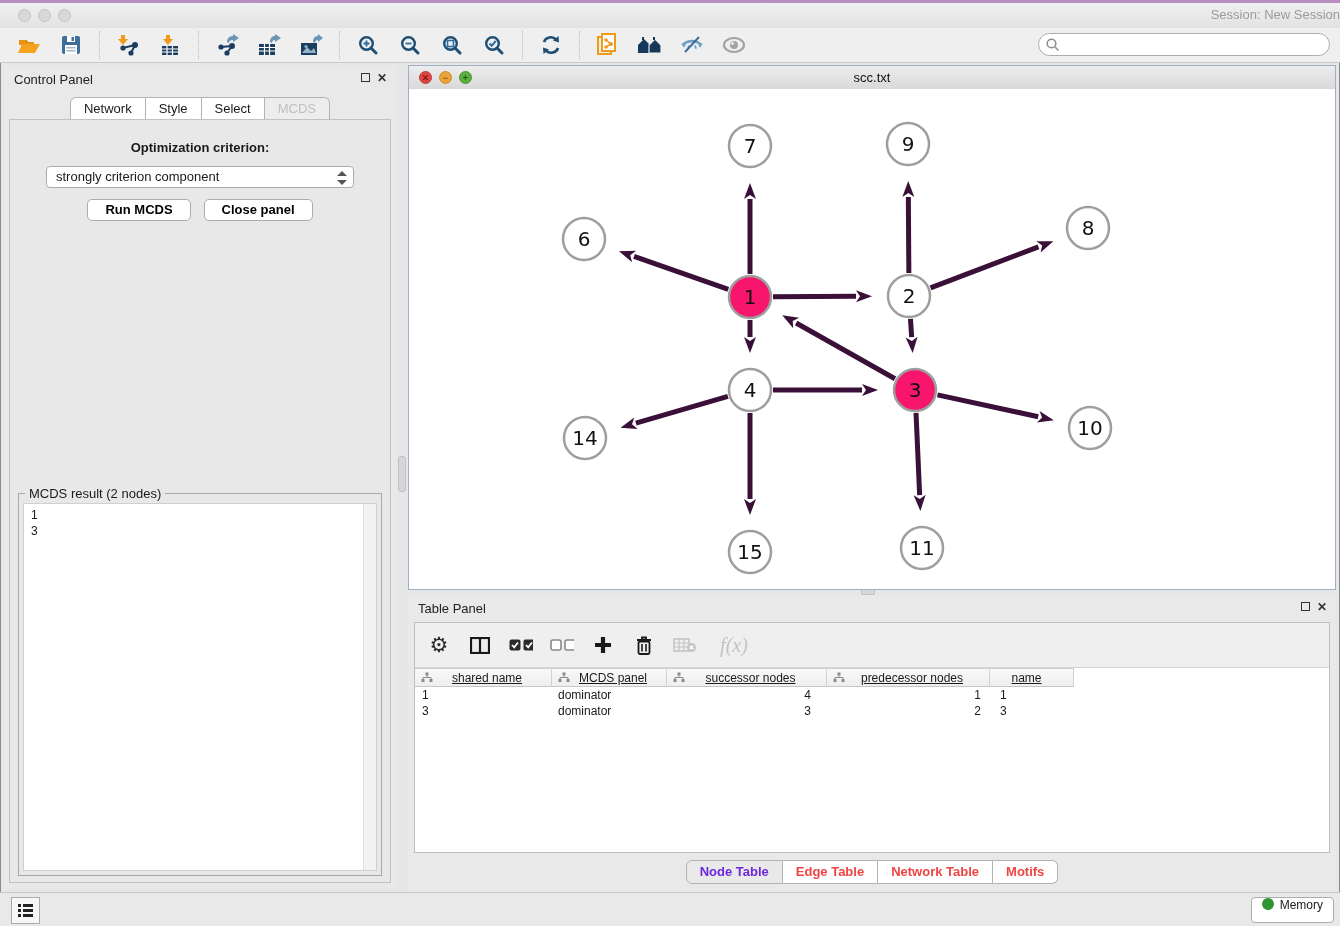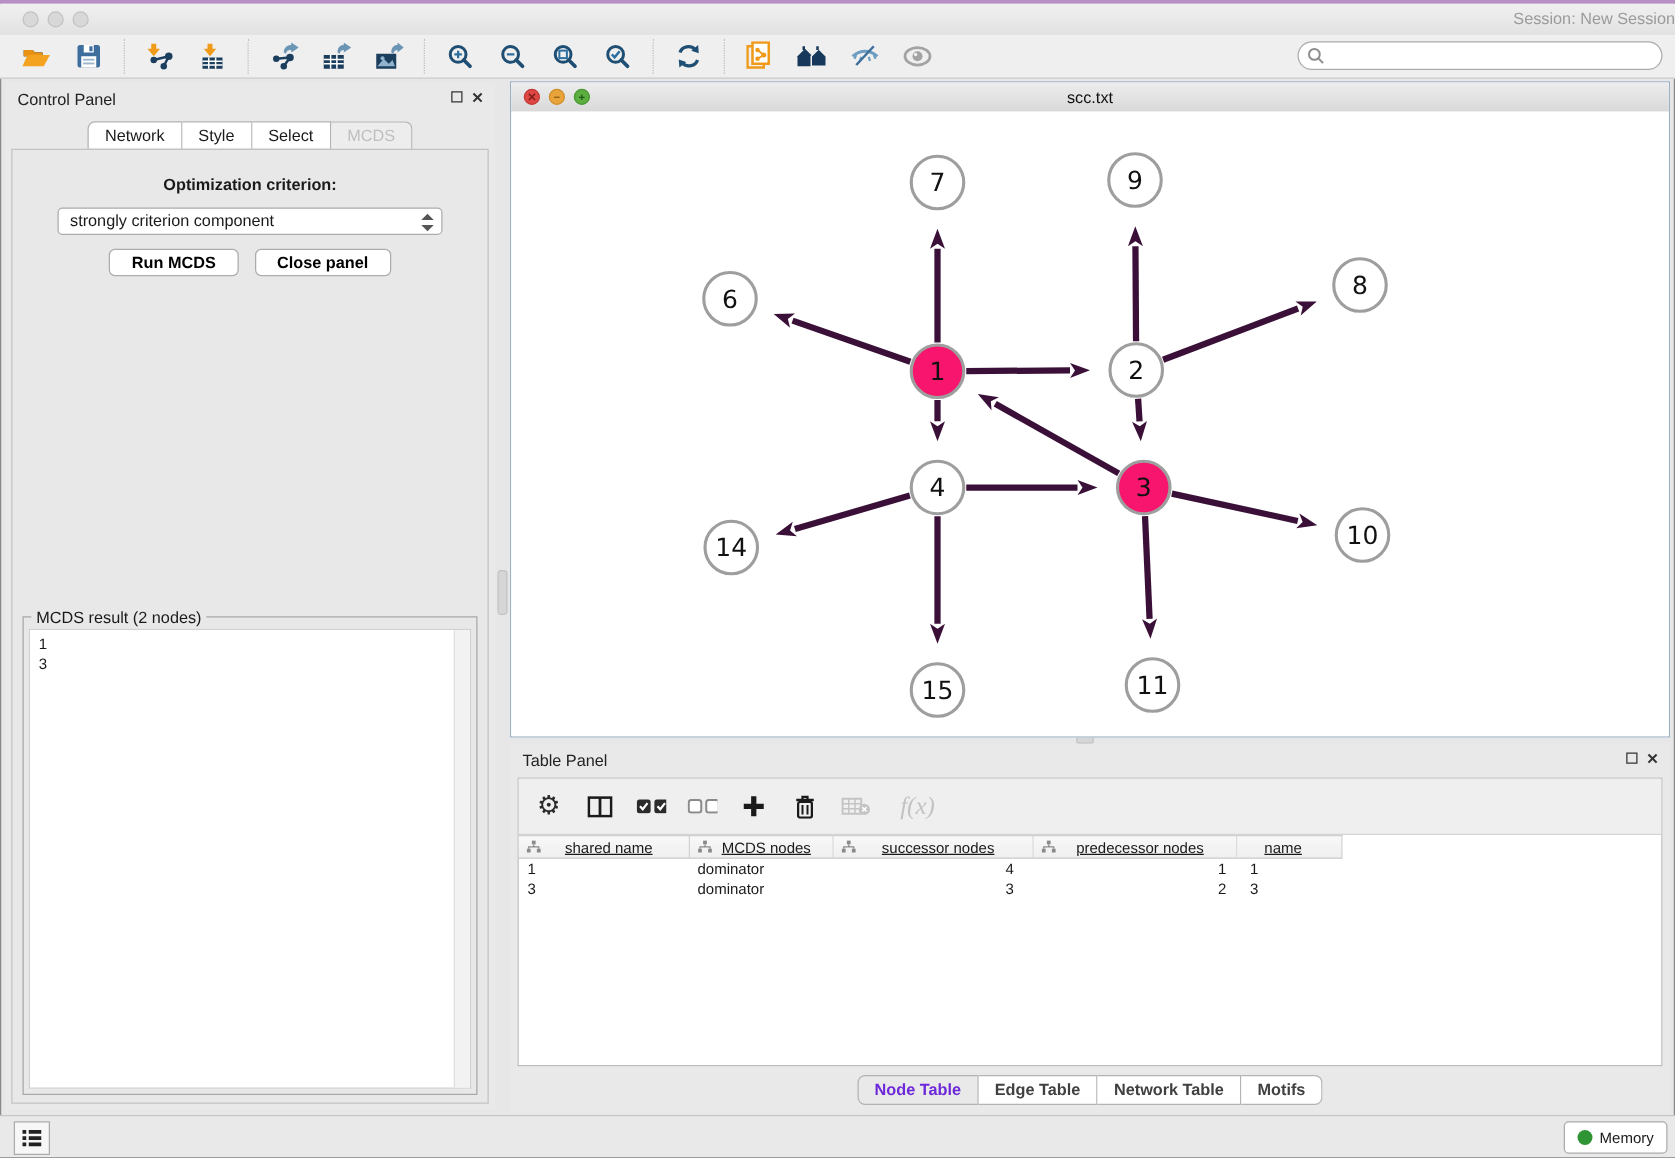--- a/index.html
+++ b/index.html
@@ -81,34 +81,34 @@
   .th{background:linear-gradient(#F8F8F8,#EFEFEF);border-right:1px solid #D2D2D2;
       border-top:1px solid #CECECE;border-bottom:1px solid #C6C6C6;box-sizing:border-box;
       display:flex;align-items:center;font-size:12px;}
   .th .thlabel{flex:1;text-align:center;padding-right:10px;}
   .th svg{margin-left:6px;flex:none;}
   .tbl-rows{position:absolute;left:0;top:64px;right:0;}
   .tr{display:flex;height:16px;font-size:12px;line-height:16px;}
   .td{box-sizing:border-box;}
   .tp-tabs{position:absolute;left:0;right:0;bottom:6px;display:flex;justify-content:center;}
   .btab{height:22px;line-height:22px;padding:0 13px;font-size:13px;font-weight:bold;background:#fff;
-        border:1px solid #B3B3B3;border-left:none;color:#404040;}
+        border:1px solid #B3B3B3;border-left:none;color:#ef4444;}
   .btab:first-child{border-left:1px solid #B3B3B3;border-radius:6px 0 0 6px;}
   .btab.last{border-radius:0 6px 6px 0;}
   .btab.sel{background:#E9E9E9;color:#6d28d9;}
   
   .statusbar{position:absolute;left:0;right:0;bottom:0;height:33px;background:#E9E9E9;border-top:1px solid #C6C6C6;}
   .list-btn{position:absolute;left:11px;top:4px;width:27px;height:25px;background:#F7F7F7;
             border:1px solid #ABABAB;display:flex;align-items:center;justify-content:center;}
   .list-glyph{width:15px;height:13px;display:flex;flex-direction:column;justify-content:space-between;}
   .list-row{display:flex;align-items:center;gap:2px;}
   .list-dot{width:3px;height:3px;background:#222;}
   .list-bar{width:10px;height:3px;background:#222;}
   .mem-btn{position:absolute;right:6px;top:4px;height:24px;padding:0 10px;background:#fff;
-           border:1px solid #ABABAB;border-radius:4px;display:flex;align-items:center;gap:6px;font-size:12px;}
+           border:1px solid #ABABAB;border-radius:4px;display:flex;align-items:flex-start;gap:6px;font-size:12px;}
   .mem-dot{width:12px;height:12px;border-radius:50%;background:#2E9434;}
 </style>
 </head>
 <body>
 
 <div class="app">
 
   <div class="purple-strip"></div>
 
   <div class="titlebar">
@@ -419,21 +419,21 @@
             </svg>
           <span class="thlabel">shared name</span>
         </div>
         <div class="th" style="width:115px">
           <svg width="12" height="11">
               <rect x="4.5" y="0.5" width="3" height="3" fill="#8a8a8a"></rect>
               <rect x="0.5" y="7" width="3" height="3" fill="#8a8a8a"></rect>
               <rect x="8.5" y="7" width="3" height="3" fill="#8a8a8a"></rect>
               <path d="M6 3.5 v2 M2 7 v-1.5 h8 V7" stroke="#8a8a8a" fill="none"></path>
             </svg>
-          <span class="thlabel">MCDS nodes</span>
+          <span class="thlabel">MCDS panel</span>
         </div>
         <div class="th" style="width:160px">
           <svg width="12" height="11">
               <rect x="4.5" y="0.5" width="3" height="3" fill="#8a8a8a"></rect>
               <rect x="0.5" y="7" width="3" height="3" fill="#8a8a8a"></rect>
               <rect x="8.5" y="7" width="3" height="3" fill="#8a8a8a"></rect>
               <path d="M6 3.5 v2 M2 7 v-1.5 h8 V7" stroke="#8a8a8a" fill="none"></path>
             </svg>
           <span class="thlabel">successor nodes</span>
         </div>

